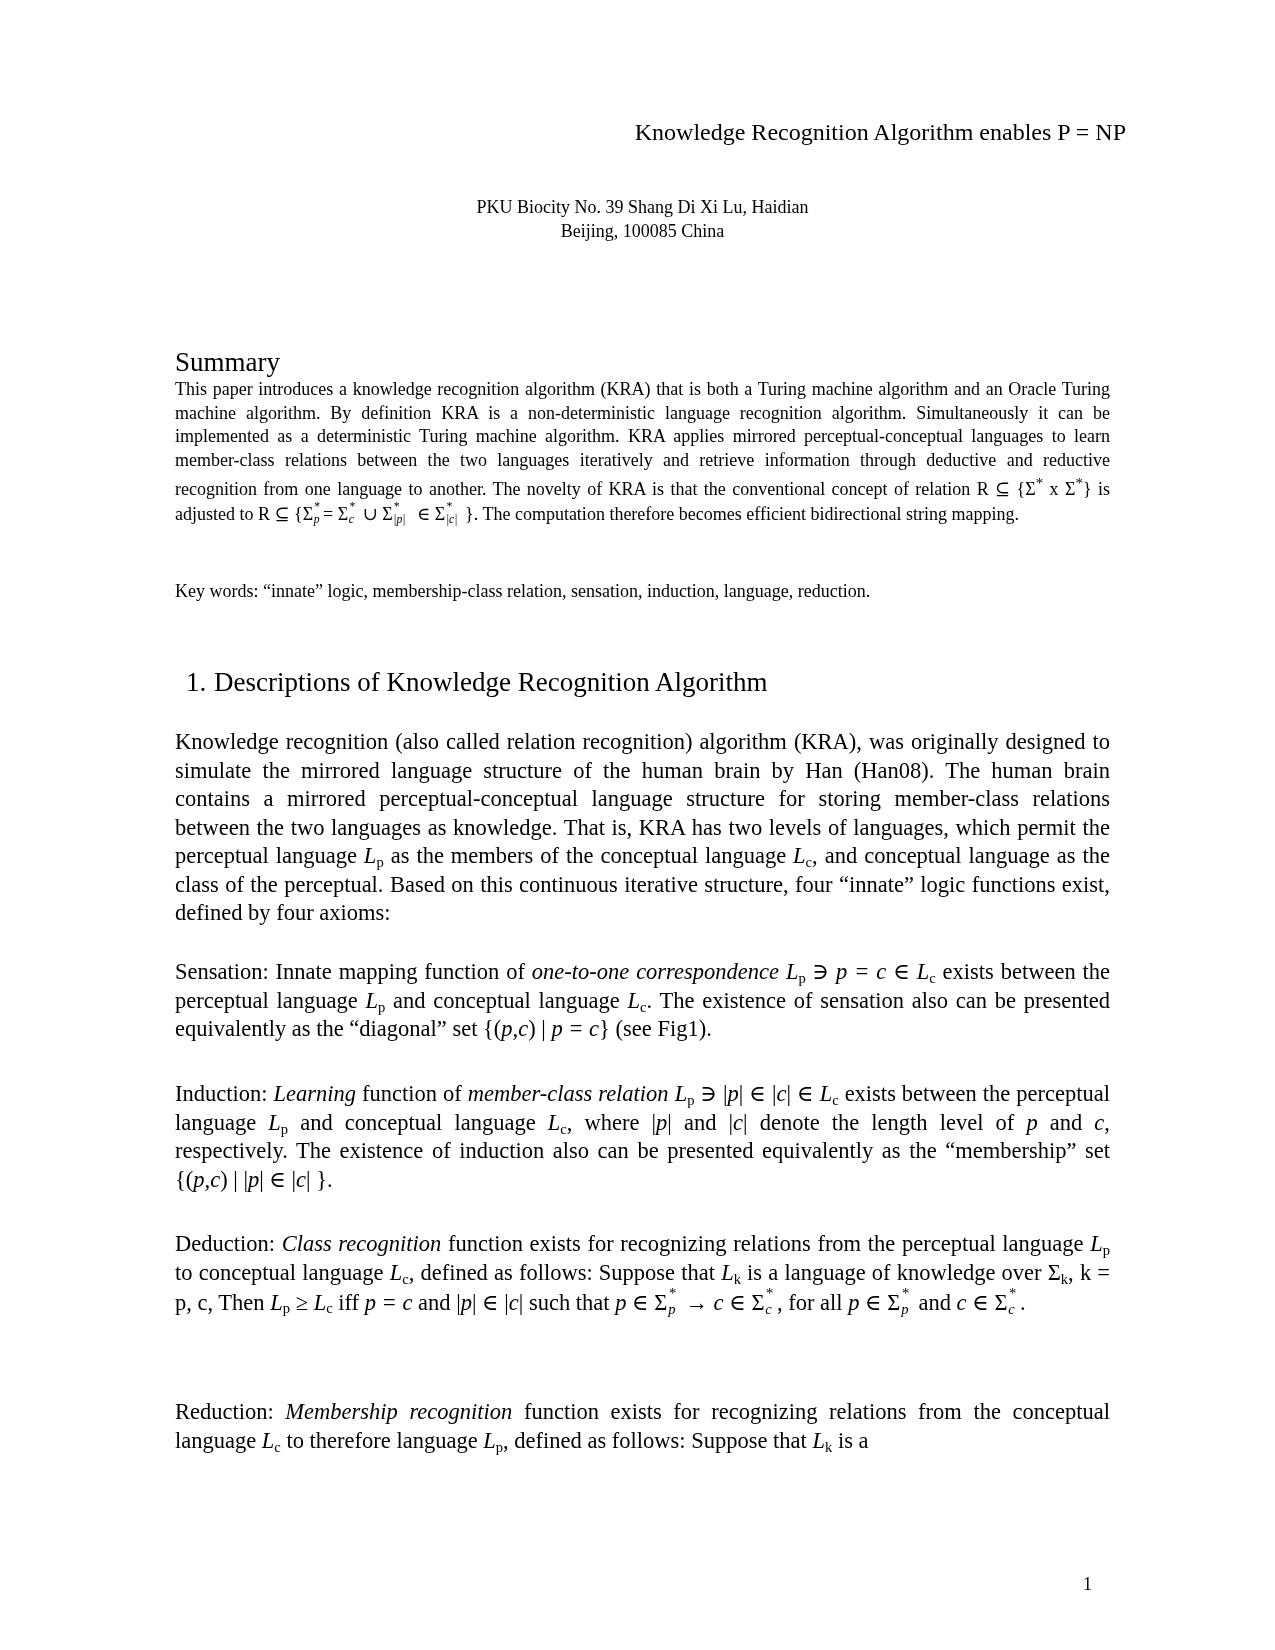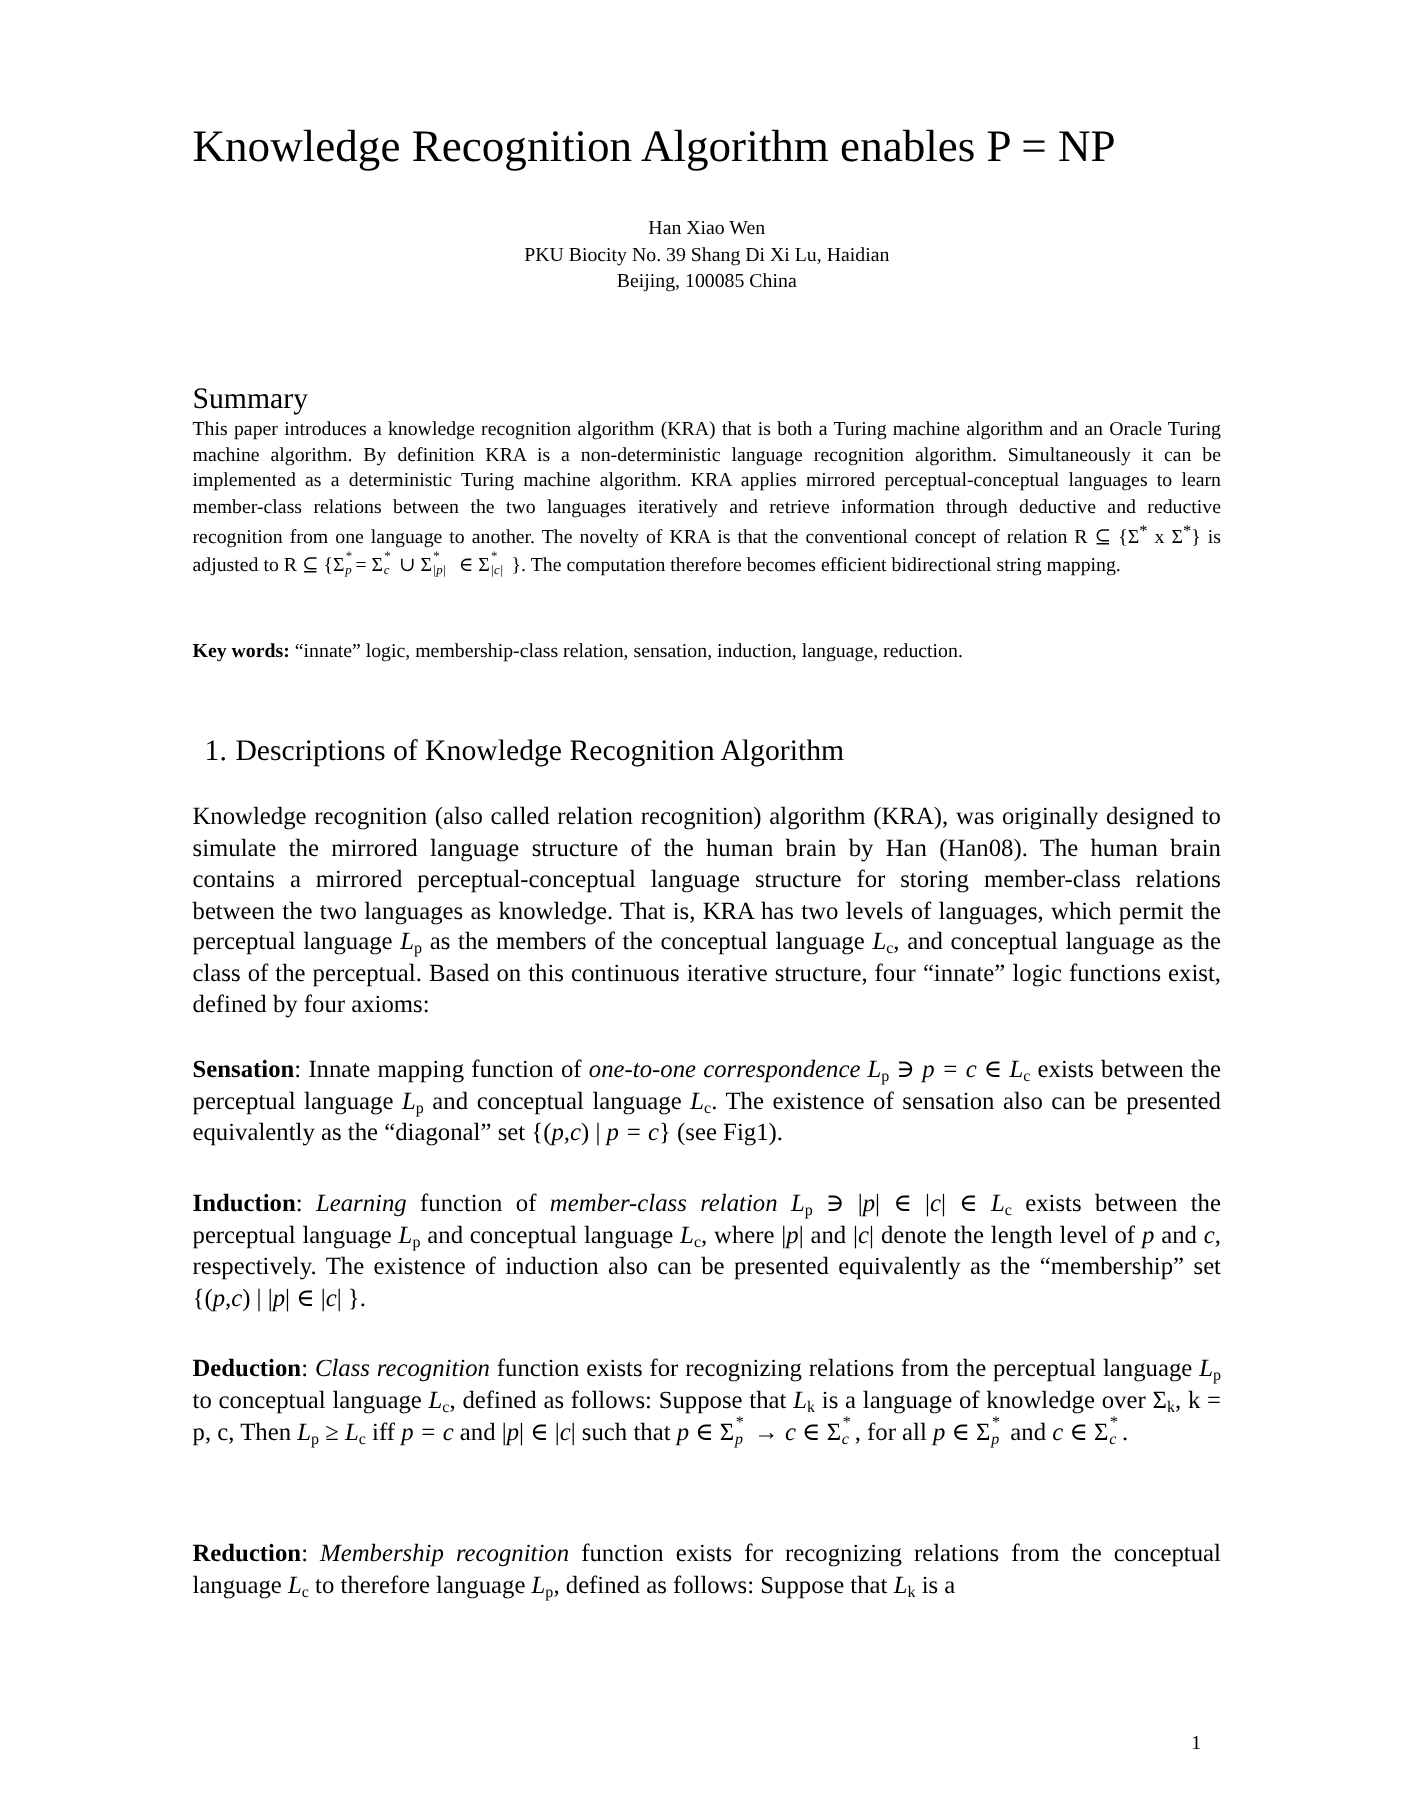--- a/index.html
+++ b/index.html
@@ -2,22 +2,22 @@
 <html><head>
   <meta charset="utf-8">
   <style>
     html, body { margin: 0; padding: 0; background: #ffffff; }
     body {
       width: 1275px; height: 1650px; position: relative; overflow: hidden;
       font-family: "Liberation Serif", "DejaVu Serif", serif; color: #000;
     }
     .page { position: absolute; left: 175px; width: 935px; top: 0; }
     .title {
-      position: absolute; left: 0; width: 935px; top: 112px;
-      text-align: left; font-size: 41px; line-height: 40px;
+      position: absolute; left: 16px; width: 935px; top: 112px;
+      text-align: right; font-size: 24px; line-height: 40px;
     }
     .author {
       position: absolute; left: 0; width: 935px; top: 195px;
       text-align: center; font-size: 18px; line-height: 24px;
     }
     .h-summary { position: absolute; left: 0; top: 318px; font-size: 27px; line-height: 34px; margin-top: 27px; }
     .abstract {
       position: absolute; left: 0; top: 378px; width: 935px;
       font-size: 18px; line-height: 23.5px; text-align: justify;
     }
@@ -35,32 +35,31 @@
     .b3 { top: 1080px; }
     .b4 { top: 1230px; }
     .b5 { top: 1398px; }
     .lastline { text-align-last: left; }
     sub { font-size: 65%; vertical-align: -0.25em; line-height: 0; }
     .ss { display: inline-block; position: relative; width: 0.55em; height: 1em; vertical-align: baseline; }
     .ss .sup { position: absolute; left: 0.1em; top: -0.55em; font-size: 65%; }
     .ss .sub { position: absolute; left: 0.05em; top: 0.55em; font-size: 65%; font-style: italic; }
     .ss.wide { width: 1.1em; }
     i { font-style: italic; }
-    b { font-weight: bold; }
+    b { font-weight: normal; }
     .pagenum { position: absolute; left: 1083px; top: 1573px; font-size: 18px; line-height: 22px; }
   </style>
 </head>
 <body>
 
 <div class="page">
 
   <div class="title">Knowledge Recognition Algorithm enables P = NP</div>
 
   <div class="author">
-    <div>Han Xiao Wen</div>
     <div>PKU Biocity No. 39 Shang Di Xi Lu, Haidian</div>
     <div>Beijing, 100085 China</div>
   </div>
 
   <div class="h-summary">Summary</div>
 
   <div class="abstract">
     <p class="lastline"><span>This paper introduces a knowledge recognition algorithm (KRA) that is both a Turing machine algorithm and an Oracle Turing machine algorithm. By definition KRA is a non-deterministic language recognition algorithm. Simultaneously it can be implemented as a deterministic Turing machine algorithm. KRA applies mirrored perceptual-conceptual languages to learn member-class relations between the two languages iteratively and retrieve information through deductive and reductive recognition from one language to another. The novelty of KRA is that the conventional concept of relation R ⊆ {Σ</span><sup>*</sup><span> x Σ</span><sup>*</sup><span>} is adjusted to R ⊆ {Σ</span><span class="ss"><span class="sup">*</span><span class="sub">p</span></span><span>= Σ</span><span class="ss"><span class="sup">*</span><span class="sub">c</span></span><span> ∪ Σ</span><span class="ss wide"><span class="sup">*</span><span class="sub">|p|</span></span><span> ∈ Σ</span><span class="ss wide"><span class="sup">*</span><span class="sub">|c|</span></span><span>}. The computation therefore becomes efficient bidirectional string mapping.</span></p>
   </div>
 

